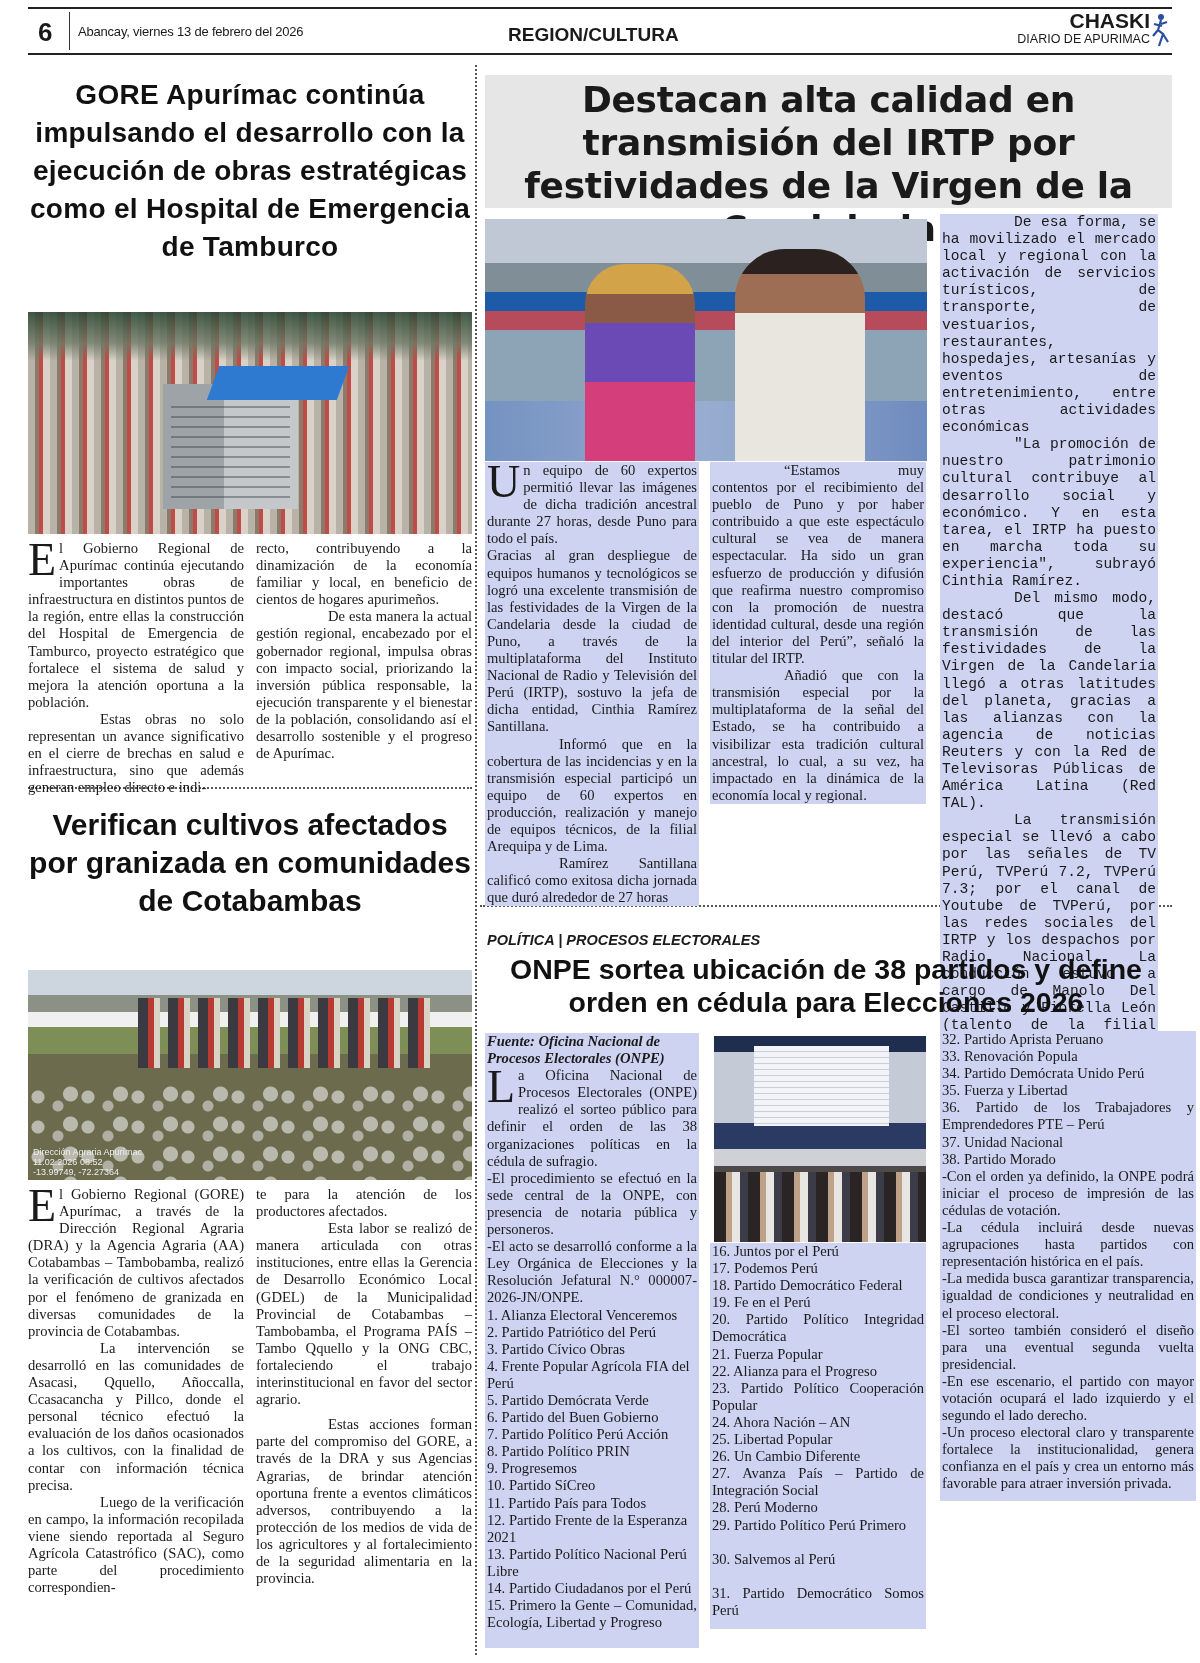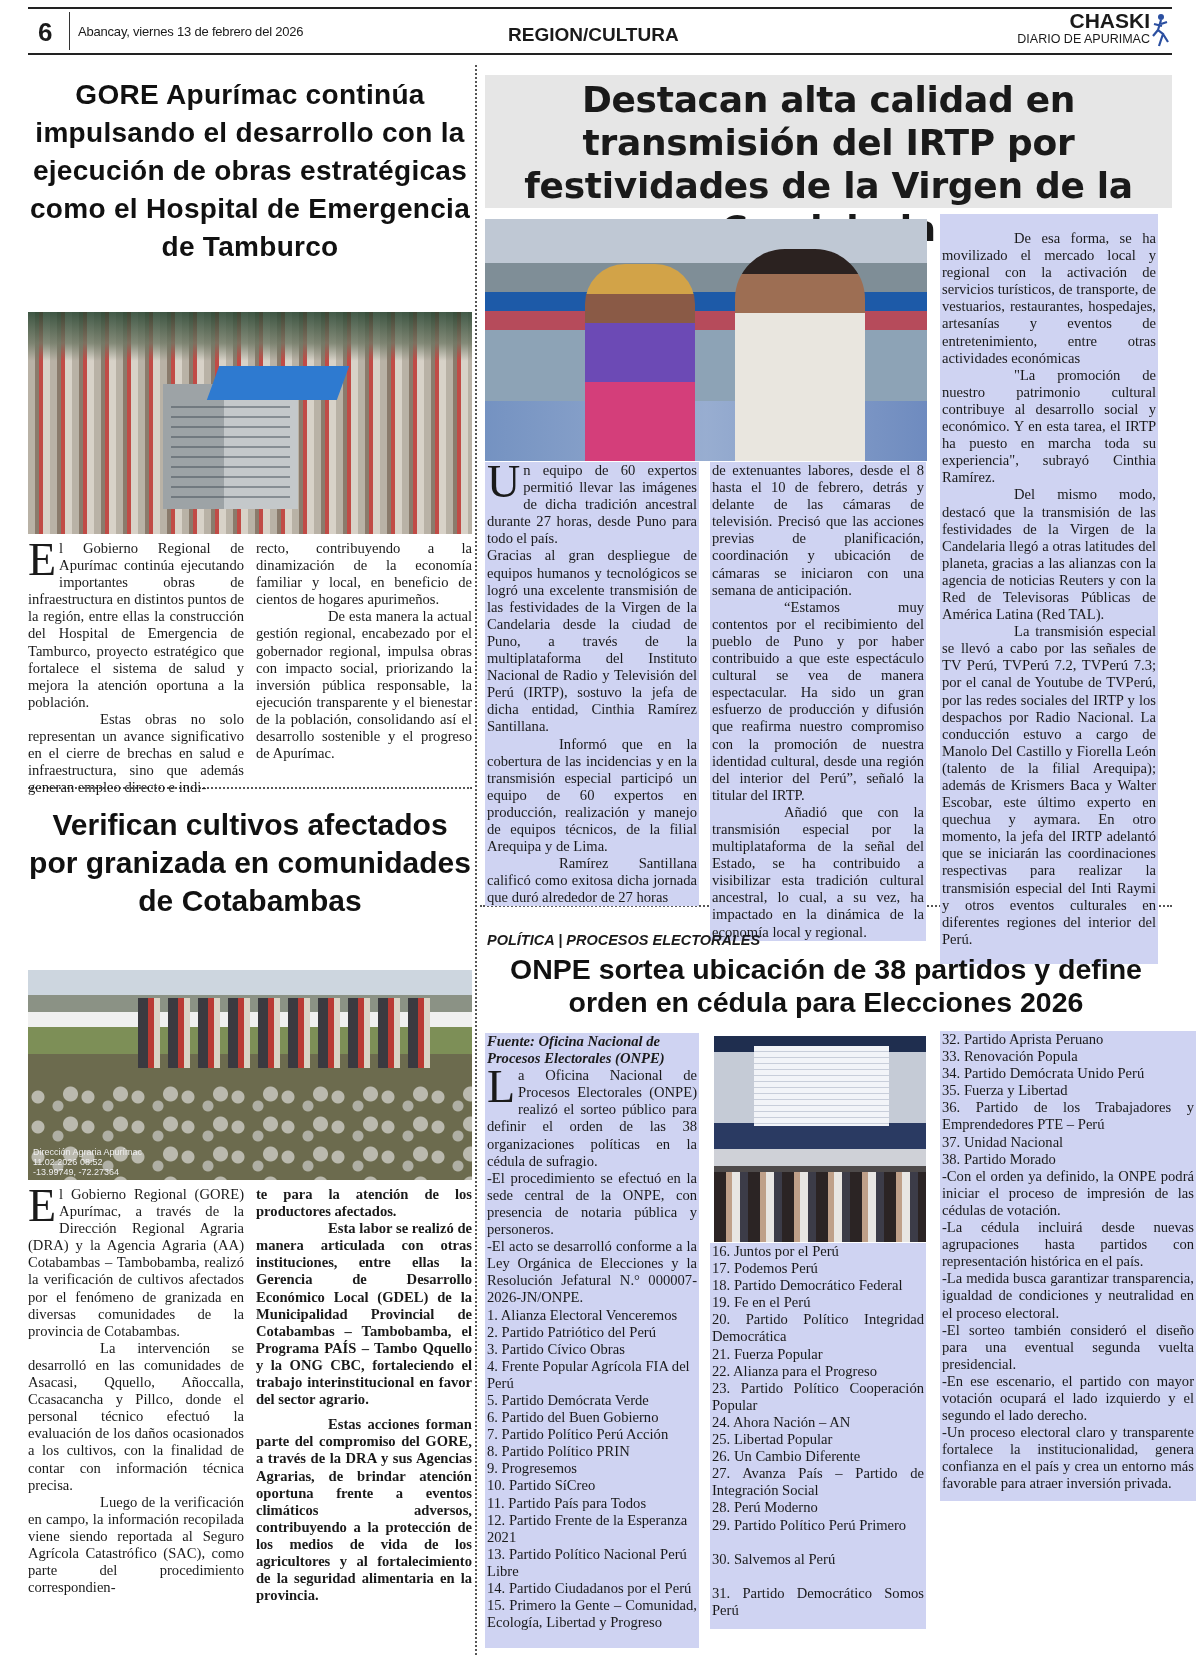--- a/index.html
+++ b/index.html
@@ -47,35 +47,35 @@
 
   
   .a2-title { position: absolute; left: 28px; top: 806px; width: 444px; font-size: 30px; line-height: 38px; }
   .a2-photo { left: 28px; top: 970px; width: 444px; height: 210px;
     background:
       linear-gradient(180deg, #cdd6df 0 12%, #8b9285 12% 20%, #f0f0f0 20% 27%, #7d8f57 27% 40%, #6c6b4e 40% 100%); }
   .a2-photo .snow { position: absolute; left: 0; right: 0; bottom: 0; height: 95px; background: radial-gradient(circle at 20% 40%, #eee 0 6px, transparent 7px), radial-gradient(circle at 60% 70%, #ddd 0 5px, transparent 6px), radial-gradient(circle at 85% 30%, #eee 0 7px, transparent 8px); background-size: 50px 30px; opacity: 0.6; }
   .a2-photo .ppl { position: absolute; left: 110px; top: 28px; width: 300px; height: 70px; background: repeating-linear-gradient(90deg, #3a3a40 0 10px, #b93a33 10px 16px, #d9d3c5 16px 22px, transparent 22px 30px); }
   .a2-caption { position: absolute; left: 5px; bottom: 3px; color: #eee; font: 9px "Liberation Sans", sans-serif; line-height: 10px; }
   .a2-c1 { left: 28px; top: 1186px; width: 216px; }
-  .a2-c2 { left: 256px; top: 1186px; width: 216px; font-weight: bold; }
+  .a2-c2 { left: 256px; top: 1186px; width: 216px; }
 
   
   .a3-title-bg { position: absolute; left: 485px; top: 75px; width: 687px; height: 133px; background: #e6e6e6; }
   .a3-title { position: absolute; left: 485px; top: 78px; width: 687px; font-size: 36px; line-height: 43px; font-family: "DejaVu Sans", sans-serif; font-weight: bold; text-align: center; letter-spacing: -0.3px; }
   .a3-photo { left: 485px; top: 219px; width: 442px; height: 242px;
     background:
       linear-gradient(180deg, #bfc8d4 0 18%, #7f8e97 18% 30%, #1d5aa8 30% 38%, #b64b5b 38% 46%, #8da3b6 46% 100%); }
   .a3-photo .person1 { position: absolute; left: 100px; top: 45px; width: 110px; height: 197px; background: linear-gradient(180deg, #d2a348 0 15%, #8a5a46 15% 30%, #6c4ab5 30% 60%, #d43e7a 60% 100%); border-radius: 40px 40px 0 0; }
   .a3-photo .person2 { position: absolute; left: 250px; top: 30px; width: 130px; height: 212px; background: linear-gradient(180deg, #2b2220 0 12%, #9d6e53 12% 30%, #e9e6df 30% 100%); border-radius: 50px 50px 0 0; }
   .a3-photo .road { position: absolute; left: 0; bottom: 0; width: 100%; height: 60px; background: linear-gradient(90deg, #6487c9, #9fb4e2 50%, #5a7bc5); opacity: 0.6; }
   .shade { background: #cfd3f2; }
   .a3-c1 { left: 485px; top: 462px; width: 214px; padding: 0 2px; }
   .a3-c2 { left: 710px; top: 462px; width: 216px; padding: 0 2px; }
-  .a3-c3 { left: 940px; top: 214px; width: 218px; padding: 16px 2px; }
+  .a3-c3 { left: 940px; top: 214px; width: 218px; padding: 0 2px; font-family: Liberation Mono, monospace; }
 
   
   .a4-kicker { position: absolute; left: 487px; top: 932px; font: italic bold 14.5px "Liberation Sans", sans-serif; }
   .a4-title { position: absolute; left: 480px; top: 953px; width: 692px; font-size: 28.5px; line-height: 33px; }
   .a4-c1 { left: 485px; top: 1033px; width: 214px; padding: 0 2px; }
   .a4-photo { left: 714px; top: 1036px; width: 212px; height: 206px;
     background: linear-gradient(180deg, #1f2e4f 0 8%, #c5cbd6 8% 42%, #2a3a62 42% 55%, #cfd1d7 55% 63%, #4e4a4a 63% 100%); }
   .a4-photo .screen { position: absolute; left: 40px; top: 10px; width: 135px; height: 80px; background: repeating-linear-gradient(180deg, #f2f4f8 0 5px, #c8ceda 5px 6px); }
   .a4-photo .crowd { position: absolute; left: 0; bottom: 0; width: 100%; height: 70px; background: repeating-linear-gradient(90deg, #2b2424 0 12px, #bfa089 12px 18px, #e8e6e3 18px 26px, #3c3c48 26px 34px); }
   .a4-c2 { left: 710px; top: 1243px; width: 216px; padding: 0 2px; }
@@ -148,21 +148,20 @@
   <div class="person1"></div>
   <div class="person2"></div>
 </div>
 <div class="col a3-c1 body-text shade">
   <p><span class="drop">U</span><span>n equipo de 60 expertos permitió llevar las imágenes de dicha tradición ancestral durante 27 horas, desde Puno para todo el país.</span></p>
   <p>Gracias al gran despliegue de equipos humanos y tecnológicos se logró una excelente transmisión de las festividades de la Virgen de la Candelaria desde la ciudad de Puno, a través de la multiplataforma del Instituto Nacional de Radio y Televisión del Perú (IRTP), sostuvo la jefa de dicha entidad, Cinthia Ramírez Santillana.</p>
   <p class="p-ind">Informó que en la cobertura de las incidencias y en la transmisión especial participó un equipo de 60 expertos en producción, realización y manejo de equipos técnicos, de la filial Arequipa y de Lima.</p>
   <p class="p-ind">Ramírez Santillana calificó como exitosa dicha jornada que duró alrededor de 27 horas</p>
 </div>
 <div class="col a3-c2 body-text shade">
-  <p>de extenuantes labores, desde el 8 hasta el 10 de febrero, detrás y delante de las cámaras de televisión. Precisó que las acciones previas de planificación, coordinación y ubicación de cámaras se iniciaron con una semana de anticipación.</p>
   <p class="p-ind">“Estamos muy contentos por el recibimiento del pueblo de Puno y por haber contribuido a que este espectáculo cultural se vea de manera espectacular. Ha sido un gran esfuerzo de producción y difusión que reafirma nuestro compromiso con la promoción de nuestra identidad cultural, desde una región del interior del Perú”, señaló la titular del IRTP.</p>
   <p class="p-ind">Añadió que con la transmisión especial por la multiplataforma de la señal del Estado, se ha contribuido a visibilizar esta tradición cultural ancestral, lo cual, a su vez, ha impactado en la dinámica de la economía local y regional.</p>
 </div>
 <div class="col a3-c3 body-text shade">
   <p class="p-ind">De esa forma, se ha movilizado el mercado local y regional con la activación de servicios turísticos, de transporte, de vestuarios, restaurantes, hospedajes, artesanías y eventos de entretenimiento, entre otras actividades económicas</p>
   <p class="p-ind">"La promoción de nuestro patrimonio cultural contribuye al desarrollo social y económico. Y en esta tarea, el IRTP ha puesto en marcha toda su experiencia", subrayó Cinthia Ramírez.</p>
   <p class="p-ind">Del mismo modo, destacó que la transmisión de las festividades de la Virgen de la Candelaria llegó a otras latitudes del planeta, gracias a las alianzas con la agencia de noticias Reuters y con la Red de Televisoras Públicas de América Latina (Red TAL).</p>
   <p class="p-ind">La transmisión especial se llevó a cabo por las señales de TV Perú, TVPerú 7.2, TVPerú 7.3; por el canal de Youtube de TVPerú, por las redes sociales del IRTP y los despachos por Radio Nacional. La conducción estuvo a cargo de Manolo Del Castillo y Fiorella León (talento de la filial Arequipa); además de Krismers Baca y Walter Escobar, este último experto en quechua y aymara.   En otro momento, la jefa del IRTP adelantó que se iniciarán las coordinaciones respectivas para realizar la transmisión especial del Inti Raymi y otros eventos culturales en diferentes regiones del interior del Perú.</p>
 </div>
 

